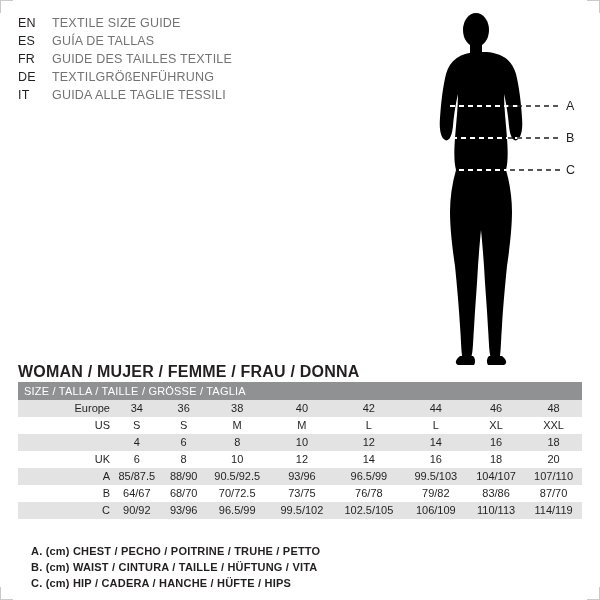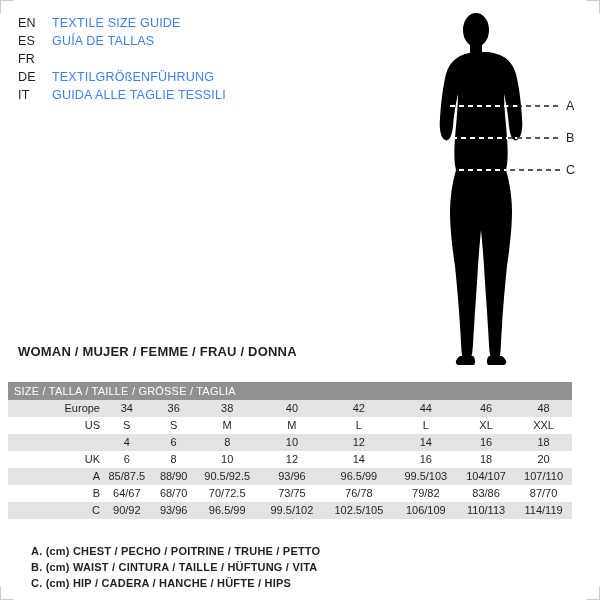--- a/index.html
+++ b/index.html
@@ -34,21 +34,21 @@
     height: 18px;
     font-size: 12.5px;
     letter-spacing: 0.2px;
   }
   .lang-code {
     width: 34px;
     flex: 0 0 34px;
     color: #231f20;
   }
   .lang-text {
-    color: #3b82f6;
+    color: #737373;
   }
 
   
   .figure-wrap {
     position: absolute;
     top: 8px;
     left: 400px;
     width: 190px;
     height: 360px;
   }
@@ -61,30 +61,30 @@
     position: absolute;
     font-size: 12.5px;
     color: #231f20;
     left: 166px;
   }
 
   
   .woman-title {
     position: absolute;
     left: 18px;
-    top: 344px;
-    font-size: 13px;
+    top: 363px;
+    font-size: 16px;
     font-weight: bold;
     letter-spacing: 0.2px;
   }
 
   
   .table {
     position: absolute;
-    left: 8px;
+    left: 18px;
     top: 382px;
     width: 564px;
     border-collapse: collapse;
     font-size: 11px;
   }
   .table td, .table th {
     padding: 0;
     height: 17px;
     line-height: 17px;
     text-align: center;
@@ -154,20 +154,21 @@
     <div class="lang-row">
       <span class="lang-code">EN</span>
       <span class="lang-text">TEXTILE SIZE GUIDE</span>
     </div>
     <div class="lang-row">
       <span class="lang-code">ES</span>
       <span class="lang-text">GUÍA DE TALLAS</span>
     </div>
     <div class="lang-row">
       <span class="lang-code">FR</span>
+      <span class="lang-text">GUIDE DES TAILLES TEXTILE</span>
     </div>
     <div class="lang-row">
       <span class="lang-code">DE</span>
       <span class="lang-text">TEXTILGRÖßENFÜHRUNG</span>
     </div>
     <div class="lang-row">
       <span class="lang-code">IT</span>
       <span class="lang-text">GUIDA ALLE TAGLIE TESSILI</span>
     </div>
   </div>

